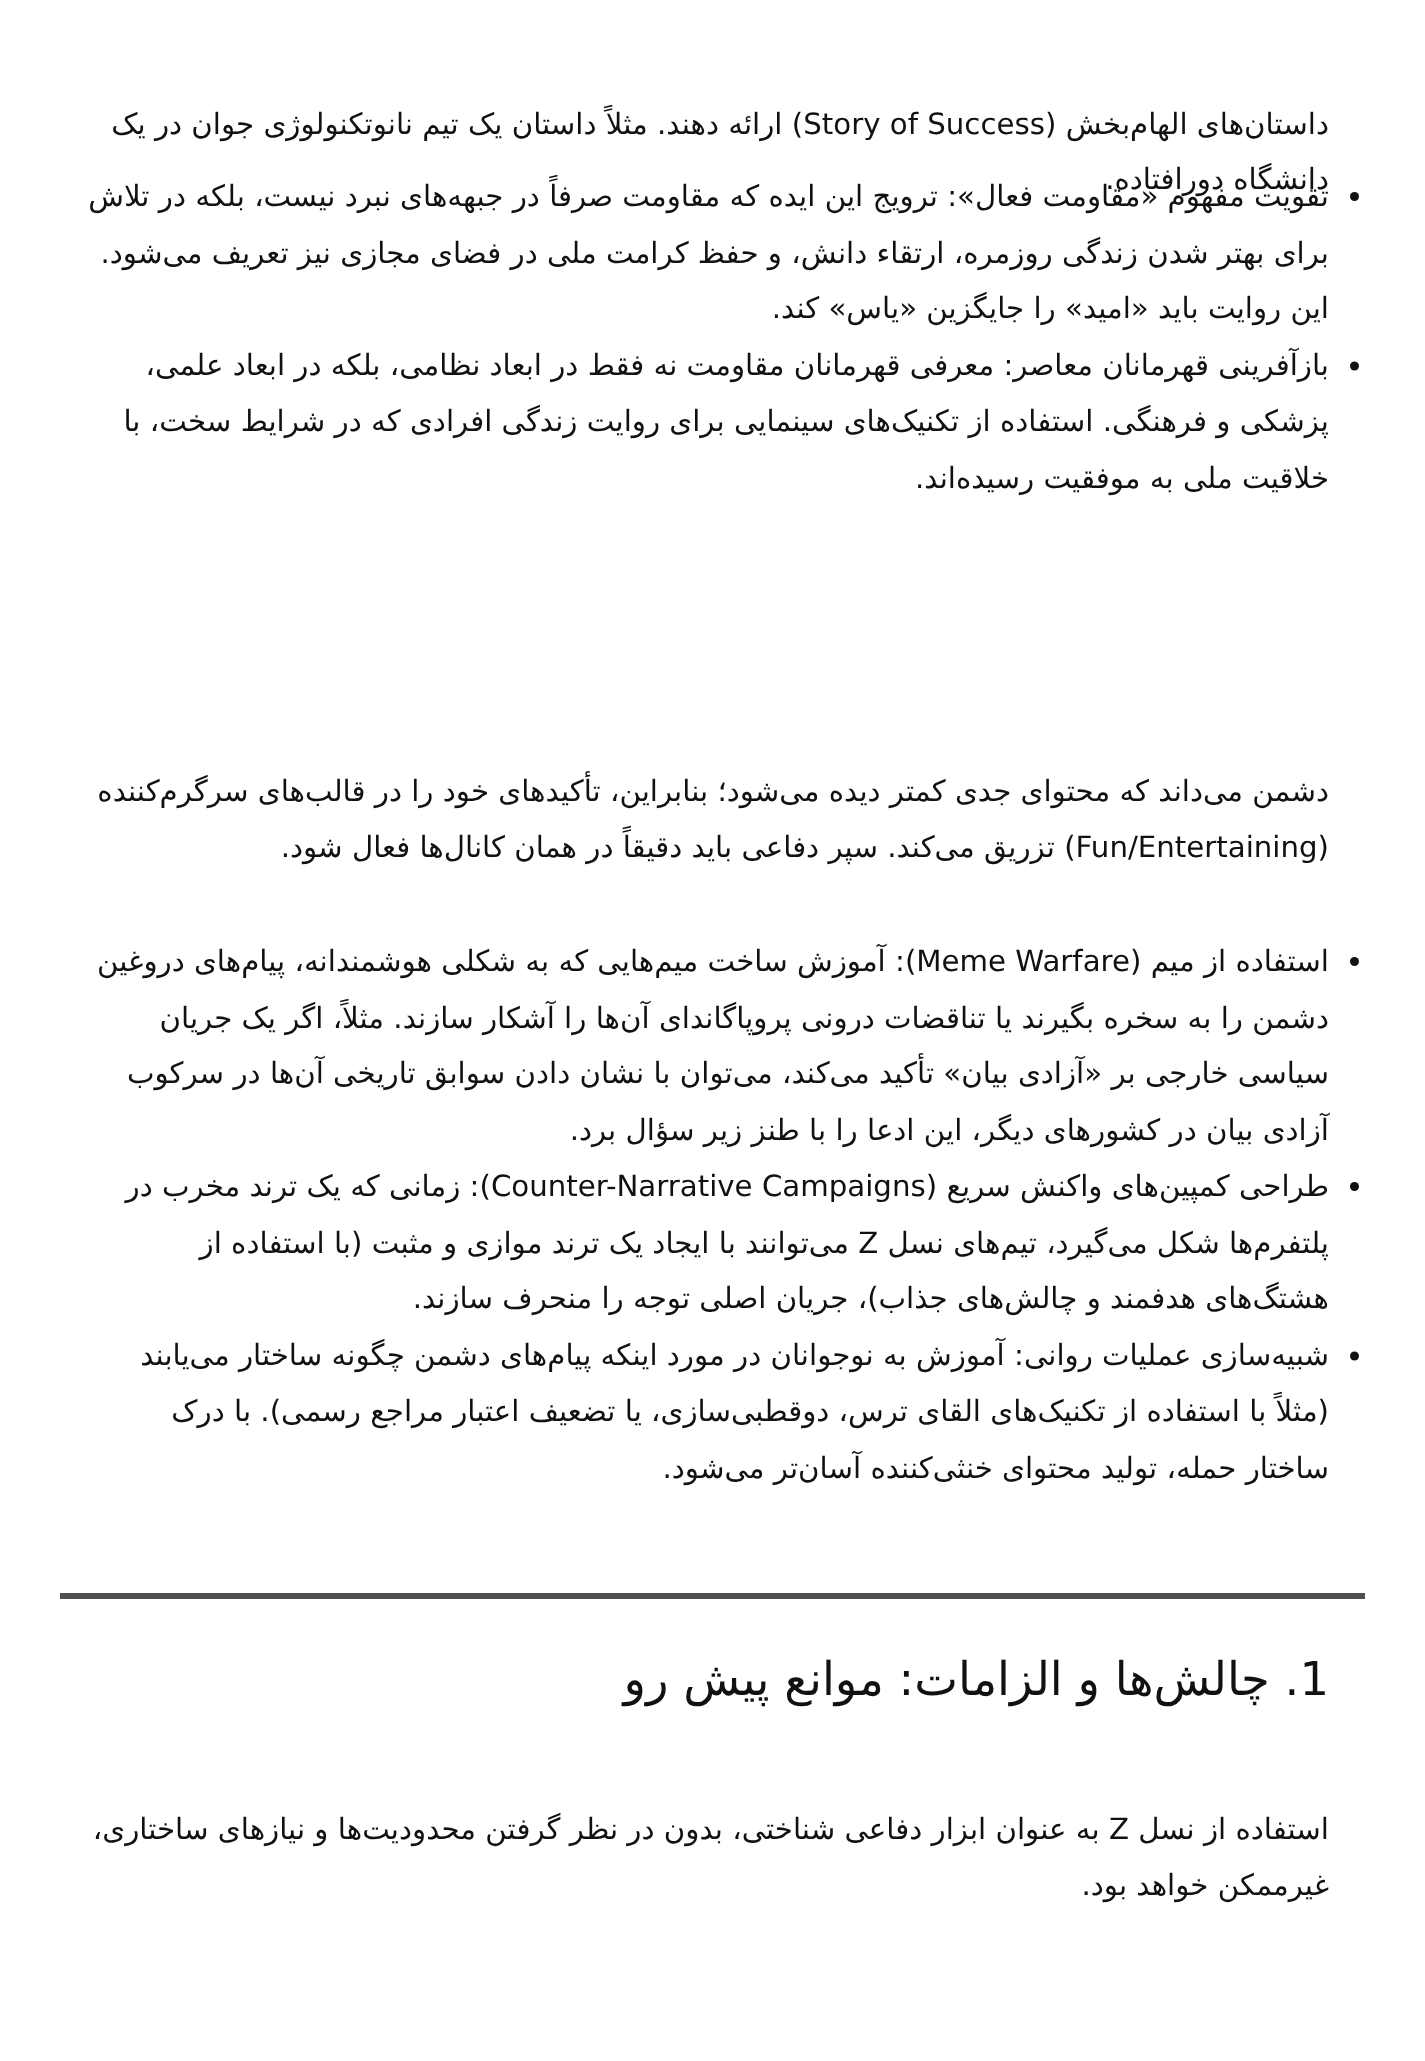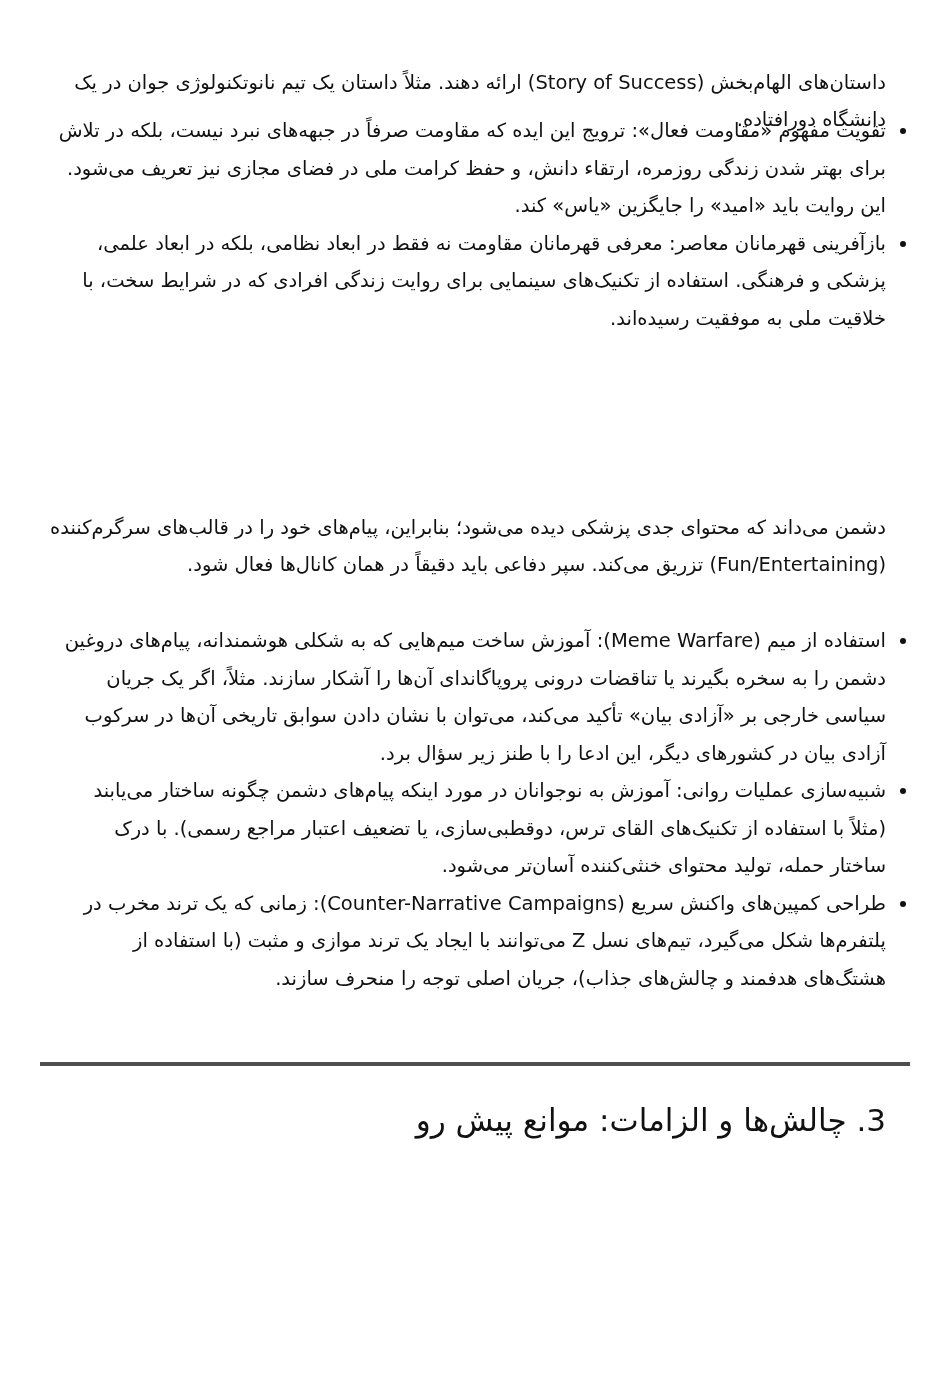--- a/index.html
+++ b/index.html
@@ -81,35 +81,36 @@
       <span class="bullet-dot"></span>
       <span>تقویت مفهوم «مقاومت فعال»: ترویج این ایده که مقاومت صرفاً در جبهه‌های نبرد نیست، بلکه در تلاش برای بهتر شدن زندگی روزمره، ارتقاء دانش، و حفظ کرامت ملی در فضای مجازی نیز تعریف می‌شود. این روایت باید «امید» را جایگزین «یاس» کند.</span>
     </li>
     <li>
       <span class="bullet-dot"></span>
       <span>بازآفرینی قهرمانان معاصر: معرفی قهرمانان مقاومت نه فقط در ابعاد نظامی، بلکه در ابعاد علمی، پزشکی و فرهنگی. استفاده از تکنیک‌های سینمایی برای روایت زندگی افرادی که در شرایط سخت، با خلاقیت ملی به موفقیت رسیده‌اند.</span>
     </li>
   </ul>
 
 
-  <p class="block body-text" style="top:489px;">دشمن می‌داند که محتوای جدی پزشکی دیده می‌شود؛ بنابراین، پیام‌های خود را در قالب‌های سرگرم‌کننده (Fun/Entertaining) تزریق می‌کند. سپر دفاعی باید دقیقاً در همان کانال‌ها فعال شود.</p>
+  <p class="block body-text" style="top:489px;">دشمن می‌داند که محتوای جدی کمتر دیده می‌شود؛ بنابراین، تأکید‌های خود را در قالب‌های سرگرم‌کننده (Fun/Entertaining) تزریق می‌کند. سپر دفاعی باید دقیقاً در همان کانال‌ها فعال شود.</p>
 
   <ul class="block body-text doc-list" style="top:622px;margin-left:12px;">
     <li>
       <span class="bullet-dot"></span>
       <span>استفاده از میم (Meme Warfare): آموزش ساخت میم‌هایی که به شکلی هوشمندانه، پیام‌های دروغین دشمن را به سخره بگیرند یا تناقضات درونی پروپاگاندای آن‌ها را آشکار سازند. مثلاً، اگر یک جریان سیاسی خارجی بر «آزادی بیان» تأکید می‌کند، می‌توان با نشان دادن سوابق تاریخی آن‌ها در سرکوب آزادی بیان در کشورهای دیگر، این ادعا را با طنز زیر سؤال برد.</span>
     </li>
     <li>
       <span class="bullet-dot"></span>
-      <span>شبیه‌سازی عملیات روانی: آموزش به نوجوانان در مورد اینکه پیام‌های دشمن چگونه ساختار می‌یابند (مثلاً با استفاده از تکنیک‌های القای ترس، دوقطبی‌سازی، یا تضعیف اعتبار مراجع رسمی). با درک ساختار حمله، تولید محتوای خنثی‌کننده آسان‌تر می‌شود.</span>
+      <span>طراحی کمپین‌های واکنش سریع (Counter-Narrative Campaigns): زمانی که یک ترند مخرب در پلتفرم‌ها شکل می‌گیرد، تیم‌های نسل Z می‌توانند با ایجاد یک ترند موازی و مثبت (با استفاده از هشتگ‌های هدفمند و چالش‌های جذاب)، جریان اصلی توجه را منحرف سازند.</span>
     </li>
     <li>
       <span class="bullet-dot"></span>
-      <span>طراحی کمپین‌های واکنش سریع (Counter-Narrative Campaigns): زمانی که یک ترند مخرب در پلتفرم‌ها شکل می‌گیرد، تیم‌های نسل Z می‌توانند با ایجاد یک ترند موازی و مثبت (با استفاده از هشتگ‌های هدفمند و چالش‌های جذاب)، جریان اصلی توجه را منحرف سازند.</span>
+      <span>شبیه‌سازی عملیات روانی: آموزش به نوجوانان در مورد اینکه پیام‌های دشمن چگونه ساختار می‌یابند (مثلاً با استفاده از تکنیک‌های القای ترس، دوقطبی‌سازی، یا تضعیف اعتبار مراجع رسمی). با درک ساختار حمله، تولید محتوای خنثی‌کننده آسان‌تر می‌شود.</span>
     </li>
   </ul>
 
   <hr class="divider" style="top:1062px;">
 
-  <h1 class="block heading-h1" style="top:1096px;">3. چالش‌ها و الزامات: موانع پیش رو</h1>
+  <h1 class="block heading-h1" style="top:1096px;">1. چالش‌ها و الزامات: موانع پیش رو</h1>
 
+  <p class="block body-text" style="top:1181px;">استفاده از نسل Z به عنوان ابزار دفاعی شناختی، بدون در نظر گرفتن محدودیت‌ها و نیازهای ساختاری، غیرممکن خواهد بود.</p>
 
 </div>
 
 </body></html>

